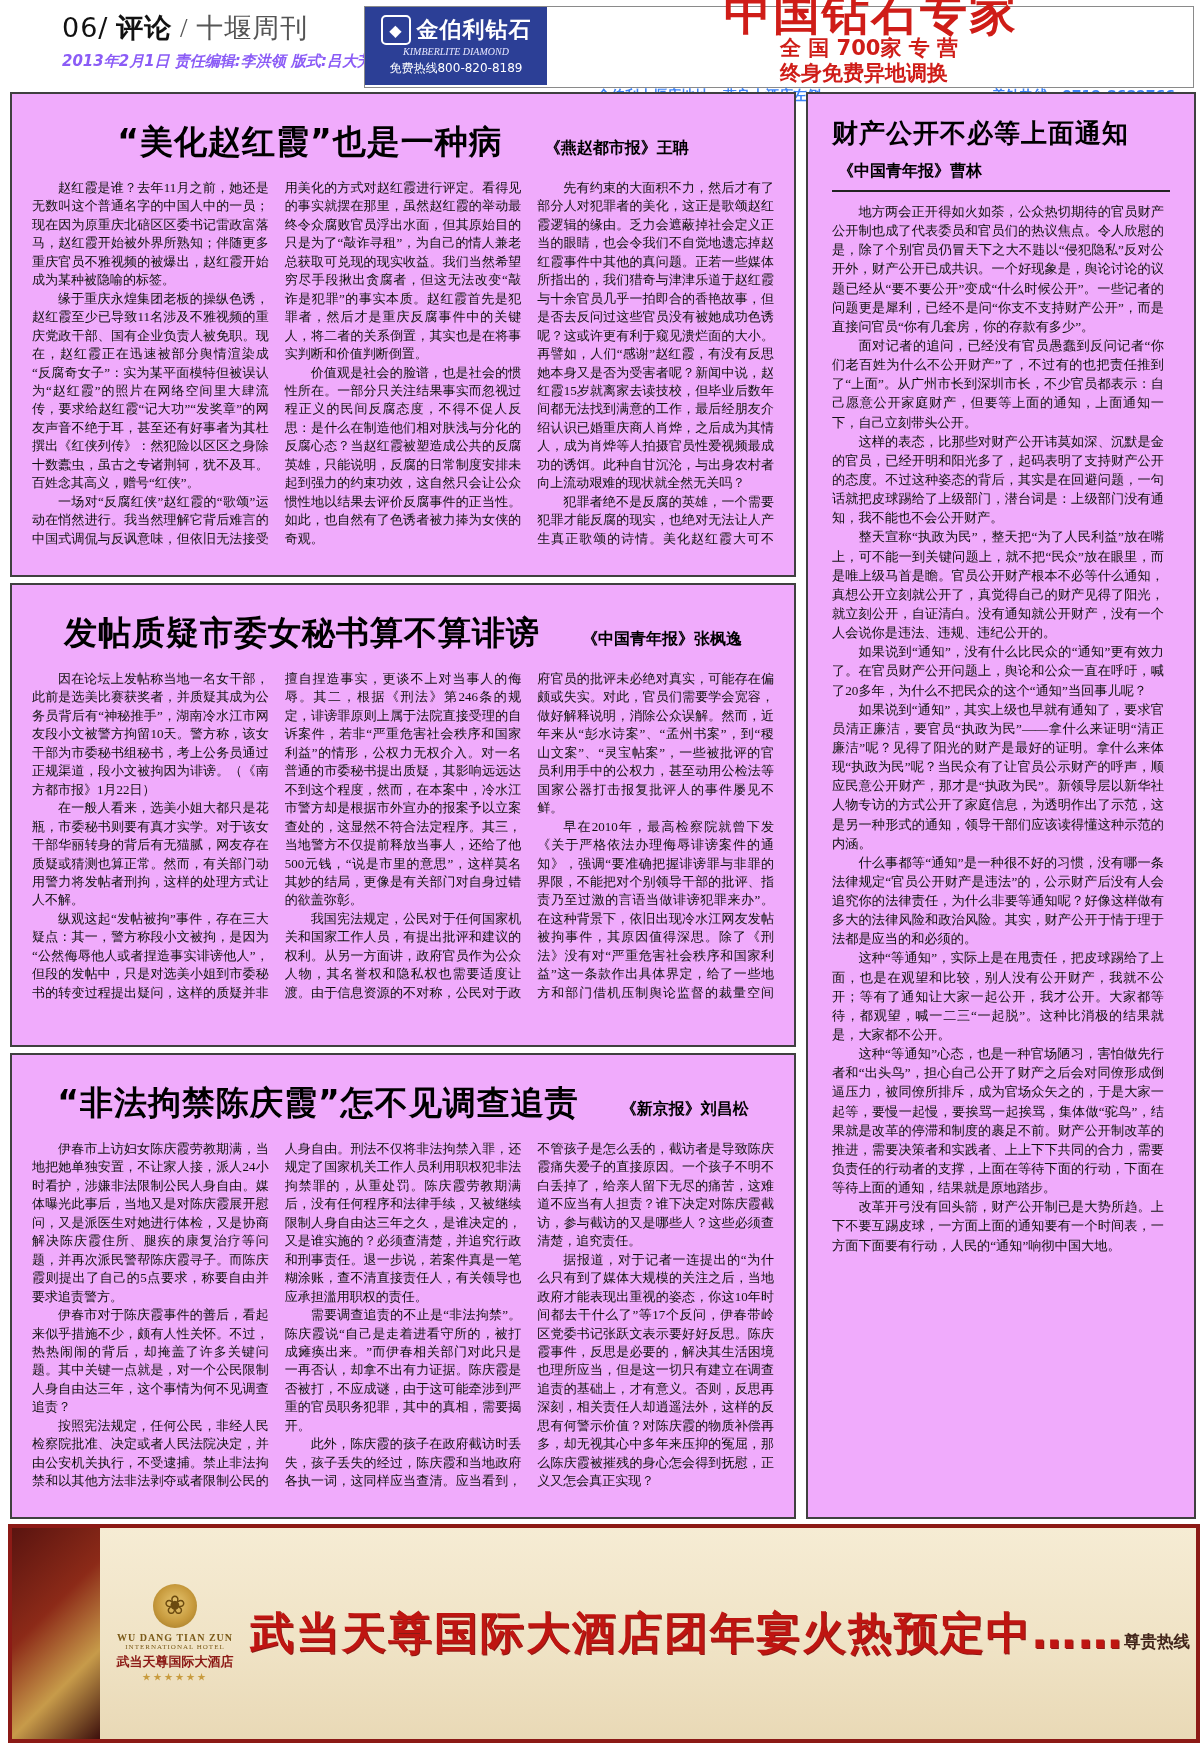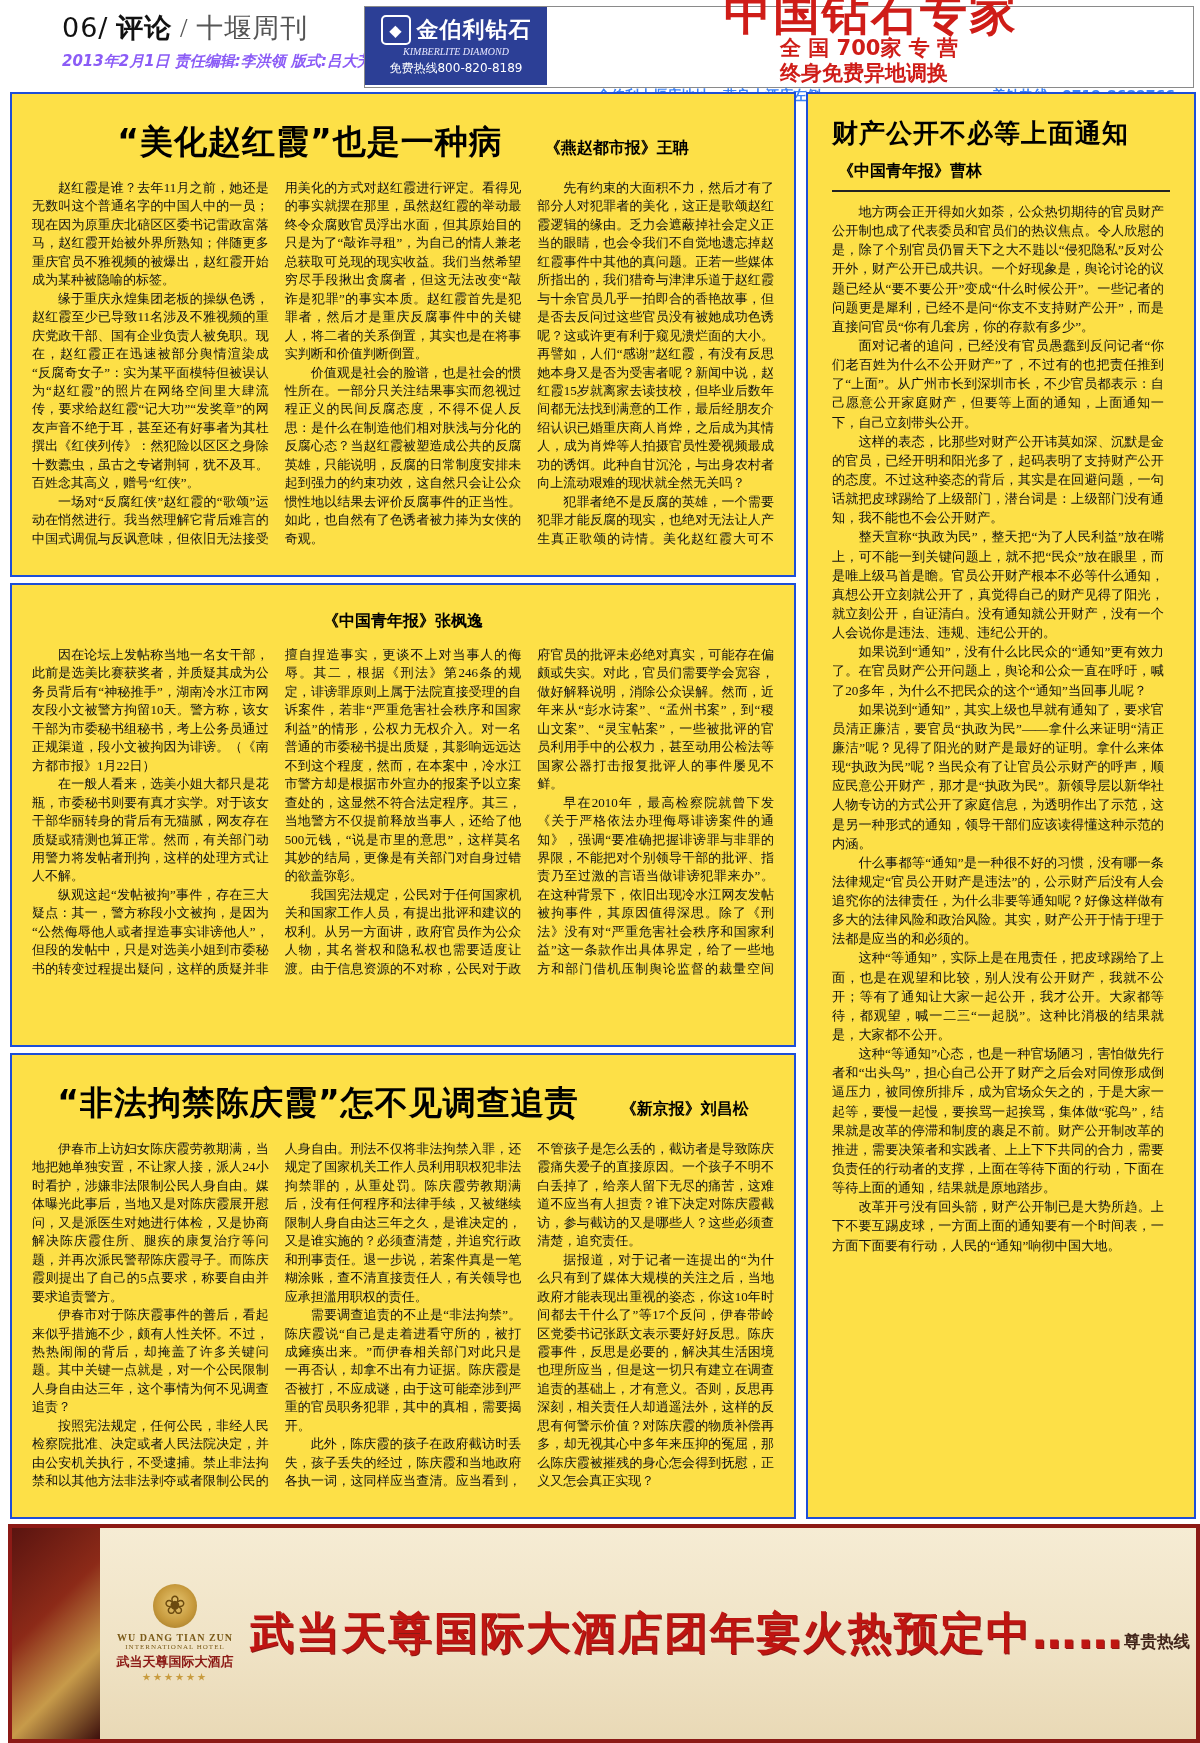--- a/index.html
+++ b/index.html
@@ -30,21 +30,21 @@
   .top-ad-main{flex:1;display:flex;flex-direction:column;justify-content:center;padding:2px 8px 0 8px;}
   .top-ad-row{display:flex;align-items:center;justify-content:space-between;flex-direction:column;}
   .diamond-expert{font-size:47px;font-weight:bold;color:#cf1d18;font-family:"DejaVu Sans",sans-serif;
                   letter-spacing:2px;line-height:1;white-space:nowrap;}
   .top-ad-right{color:#cf1d18;font-weight:bold;font-family:"DejaVu Sans",sans-serif;text-align:left;
                 line-height:1.15;font-size:21px;white-space:nowrap;padding-right:4px;}
   .top-ad-bottom{display:flex;justify-content:space-between;font-size:14px;font-weight:bold;color:#3b82f6;
                  font-family:"DejaVu Sans",sans-serif;margin-top:2px;padding:0 10px 2px 40px;white-space:nowrap;}
 
   
-  .abox{position:absolute;border:2px solid #1d4ed8;background:#fde047;overflow:hidden;}
+  .abox{position:absolute;border:2px solid #404040;background:#f0abfc;overflow:hidden;}
   #article1{left:10px;top:92px;width:782px;height:481px;}
   #article2{left:10px;top:583px;width:782px;height:460px;}
   #article3{left:10px;top:1053px;width:782px;height:462px;}
   .ahead{display:flex;justify-content:center;align-items:baseline;gap:42px;margin:26px 20px 14px 20px;}
   .atitle{font-size:33px;font-weight:bold;color:#000;font-family:"DejaVu Sans",sans-serif;
           letter-spacing:1px;white-space:nowrap;}
   .abyline{font-size:16px;font-weight:bold;color:#000;font-family:"DejaVu Sans",sans-serif;white-space:nowrap;}
   .abody{margin:6px 20px 0 20px;height:calc(100% - 110px);column-count:3;column-gap:16px;
          text-align:justify;overflow:hidden;}
   .para{margin:0;text-indent:2em;font-size:13px;line-height:1.42;color:#111;}
@@ -136,20 +136,21 @@
         <p class="para">缘于重庆永煌集团老板的操纵色诱，赵红霞至少已导致11名涉及不雅视频的重庆党政干部、国有企业负责人被免职。现在，赵红霞正在迅速被部分舆情渲染成“反腐奇女子”：实为某平面模特但被误认为“赵红霞”的照片在网络空间里大肆流传，要求给赵红霞“记大功”“发奖章”的网友声音不绝于耳，甚至还有好事者为其杜撰出《红侠列传》：然犯险以区区之身除十数蠹虫，虽古之专诸荆轲，犹不及耳。百姓念其高义，赠号“红侠”。</p>
         <p class="para">一场对“反腐红侠”赵红霞的“歌颂”运动在悄然进行。我当然理解它背后难言的中国式调侃与反讽意味，但依旧无法接受用美化的方式对赵红霞进行评定。看得见的事实就摆在那里，虽然赵红霞的举动最终令众腐败官员浮出水面，但其原始目的只是为了“敲诈寻租”，为自己的情人兼老总获取可兑现的现实收益。我们当然希望穷尽手段揪出贪腐者，但这无法改变“敲诈是犯罪”的事实本质。赵红霞首先是犯罪者，然后才是重庆反腐事件中的关键人，将二者的关系倒置，其实也是在将事实判断和价值判断倒置。</p>
         <p class="para">价值观是社会的脸谱，也是社会的惯性所在。一部分只关注结果事实而忽视过程正义的民间反腐态度，不得不促人反思：是什么在制造他们相对肤浅与分化的反腐心态？当赵红霞被塑造成公共的反腐英雄，只能说明，反腐的日常制度安排未起到强力的约束功效，这自然只会让公众惯性地以结果去评价反腐事件的正当性。如此，也自然有了色诱者被力捧为女侠的奇观。</p>
         <p class="para">先有约束的大面积不力，然后才有了部分人对犯罪者的美化，这正是歌颂赵红霞逻辑的缘由。乏力会遮蔽掉社会定义正当的眼睛，也会令我们不自觉地遗忘掉赵红霞事件中其他的真问题。正若一些媒体所指出的，我们猎奇与津津乐道于赵红霞与十余官员几乎一拍即合的香艳故事，但是否去反问过这些官员没有被她成功色诱呢？这或许更有利于窥见溃烂面的大小。再譬如，人们“感谢”赵红霞，有没有反思她本身又是否为受害者呢？新闻中说，赵红霞15岁就离家去读技校，但毕业后数年间都无法找到满意的工作，最后经朋友介绍认识已婚重庆商人肖烨，之后成为其情人，成为肖烨等人拍摄官员性爱视频最成功的诱饵。此种自甘沉沦，与出身农村者向上流动艰难的现状就全然无关吗？</p>
         <p class="para">犯罪者绝不是反腐的英雄，一个需要犯罪才能反腐的现实，也绝对无法让人产生真正歌颂的诗情。美化赵红霞大可不必，她只是一个被利用，与承载了公众太多复杂情绪的社会性工具。记住一段典型的荒唐，就是记住一段不能再重来的拍案惊奇。</p>
       </div>
   </div>
 
   <div class="abox" id="article2">
     <div class="ahead">
+      <span class="atitle">发帖质疑市委女秘书算不算诽谤</span>
       <span class="abyline">《中国青年报》张枫逸</span>
     </div>
     <div class="abody">
         <p class="para">因在论坛上发帖称当地一名女干部，此前是选美比赛获奖者，并质疑其成为公务员背后有“神秘推手”，湖南冷水江市网友段小文被警方拘留10天。警方称，该女干部为市委秘书组秘书，考上公务员通过正规渠道，段小文被拘因为诽谤。（《南方都市报》1月22日）</p>
         <p class="para">在一般人看来，选美小姐大都只是花瓶，市委秘书则要有真才实学。对于该女干部华丽转身的背后有无猫腻，网友存在质疑或猜测也算正常。然而，有关部门动用警力将发帖者刑拘，这样的处理方式让人不解。</p>
         <p class="para">纵观这起“发帖被拘”事件，存在三大疑点：其一，警方称段小文被拘，是因为“公然侮辱他人或者捏造事实诽谤他人”，但段的发帖中，只是对选美小姐到市委秘书的转变过程提出疑问，这样的质疑并非擅自捏造事实，更谈不上对当事人的侮辱。其二，根据《刑法》第246条的规定，诽谤罪原则上属于法院直接受理的自诉案件，若非“严重危害社会秩序和国家利益”的情形，公权力无权介入。对一名普通的市委秘书提出质疑，其影响远远达不到这个程度，然而，在本案中，冷水江市警方却是根据市外宣办的报案予以立案查处的，这显然不符合法定程序。其三，当地警方不仅提前释放当事人，还给了他500元钱，“说是市里的意思”，这样莫名其妙的结局，更像是有关部门对自身过错的欲盖弥彰。</p>
         <p class="para">我国宪法规定，公民对于任何国家机关和国家工作人员，有提出批评和建议的权利。从另一方面讲，政府官员作为公众人物，其名誉权和隐私权也需要适度让渡。由于信息资源的不对称，公民对于政府官员的批评未必绝对真实，可能存在偏颇或失实。对此，官员们需要学会宽容，做好解释说明，消除公众误解。然而，近年来从“彭水诗案”、“孟州书案”，到“稷山文案”、“灵宝帖案”，一些被批评的官员利用手中的公权力，甚至动用公检法等国家公器打击报复批评人的事件屡见不鲜。</p>
         <p class="para">早在2010年，最高检察院就曾下发《关于严格依法办理侮辱诽谤案件的通知》，强调“要准确把握诽谤罪与非罪的界限，不能把对个别领导干部的批评、指责乃至过激的言语当做诽谤犯罪来办”。在这种背景下，依旧出现冷水江网友发帖被拘事件，其原因值得深思。除了《刑法》没有对“严重危害社会秩序和国家利益”这一条款作出具体界定，给了一些地方和部门借机压制舆论监督的裁量空间外，更重要的是，官员言行缺乏有效约束，导致其对舆论监督缺乏应有的尊重和敬畏，在权力的使用上没有保持必要的克制与谦抑，而是想挟公权以令监督，让批评和质疑的声音噤若寒蝉。</p>
       </div>
   </div>

